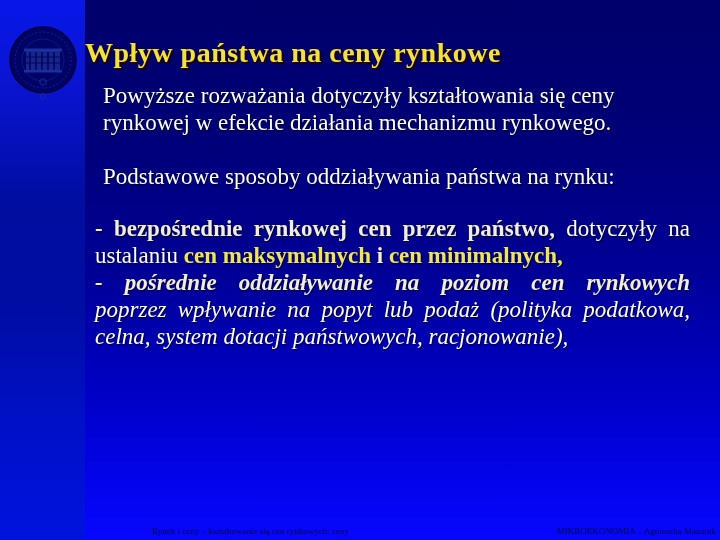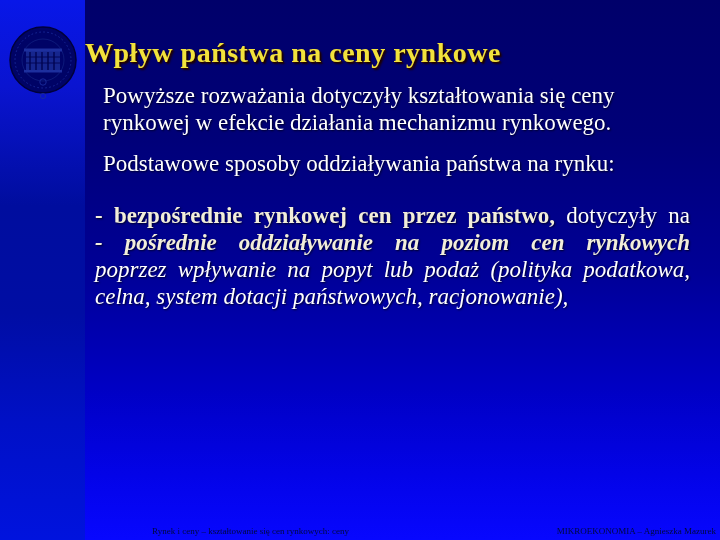--- a/index.html
+++ b/index.html
@@ -30,21 +30,21 @@
     position:absolute; left:85px; right:0; top:0; bottom:0;
   }
   .text-block { margin:0 30px 0 10px; }
   .para {
     font-size:23px; line-height:27px; color:#ffffff;
     text-shadow:1px 1px 2px rgba(0,0,15,0.8);
   }
   .para.indent { padding-left:8px; }
   .p1 { margin-top:12px; }
   .p2 { margin-top:30px; }
-  .p3 { margin-top:14px; }
+  .p3 { margin-top:27px; }
   .p4 { margin-top:25px; }
   .p5 { margin-top:0;font-style:italic; }
   .line { white-space:normal; }
   .line.stretch { text-align:justify; text-align-last:justify; }
   .seg-normal { color:#ffffff; }
   .seg-bold   { font-weight:bold; color:#f2eeda; }
   .seg-yellow { font-weight:bold; color:#f0e55a; }
   
   .footer {
     position:absolute; left:0; right:0; bottom:3px; height:12px;
@@ -90,20 +90,21 @@
     <div class="text-block">
       <div class="para indent p1">
           <div class="line"><span class="seg-normal">Powyższe rozważania dotyczyły kształtowania się ceny</span></div>
           <div class="line"><span class="seg-normal">rynkowej w efekcie działania mechanizmu rynkowego.</span></div>
         </div>
       <div class="para indent p3">
           <div class="line"><span class="seg-normal">Podstawowe sposoby oddziaływania państwa na rynku:</span></div>
         </div>
       <div class="para p4">
           <div class="line stretch"><span class="seg-bold">- bezpośrednie rynkowej cen przez państwo,</span><span class="seg-normal"> dotyczyły na</span></div>
+          <div class="line"><span class="seg-normal">ustalaniu </span><span class="seg-yellow">cen maksymalnych</span><span class="seg-bold"> i </span><span class="seg-yellow">cen minimalnych,</span></div>
         </div>
       <div class="para p5">
           <div class="line stretch"><span class="seg-bold">- pośrednie oddziaływanie na poziom cen rynkowych</span></div>
           <div class="line stretch"><span class="seg-normal">poprzez wpływanie na popyt lub podaż (polityka podatkowa,</span></div>
           <div class="line"><span class="seg-normal">celna, system dotacji państwowych, racjonowanie),</span></div>
         </div>
     </div>
   </div>
 
   <div class="footer">

